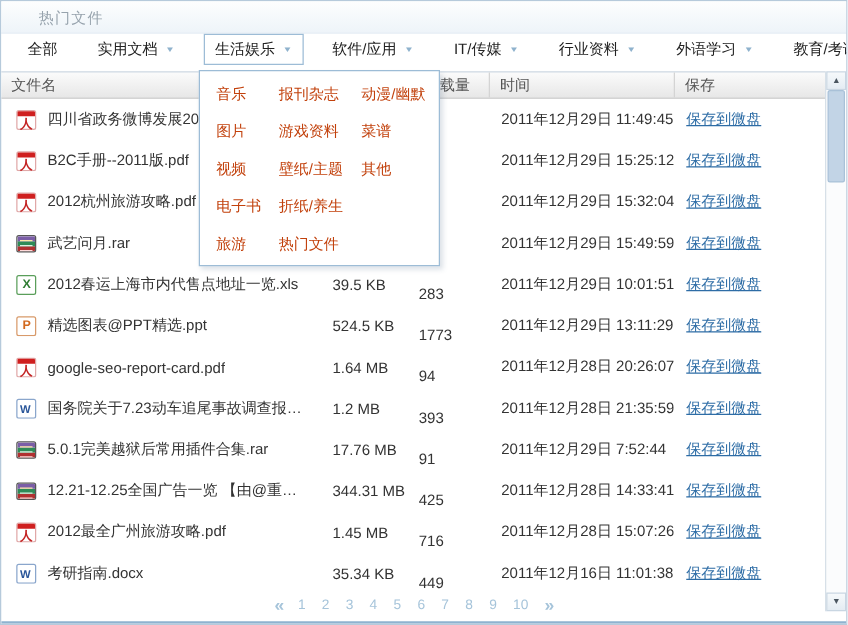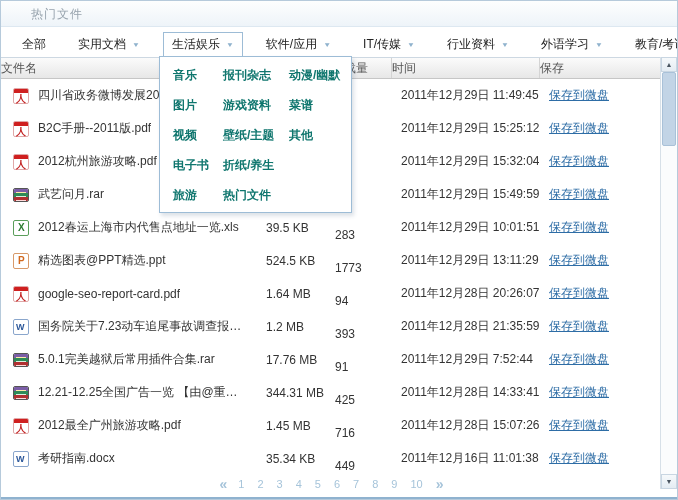--- a/index.html
+++ b/index.html
@@ -12,51 +12,51 @@
   
   .titlebar {
     position:absolute; top:0; left:0; right:0; height:26px;
     background:linear-gradient(#fdfefe,#eef4f9);
     border-bottom:1px solid #dde8f1;
     line-height:26px; padding-left:30px; color:#97a3ad; letter-spacing:1px;
   }
   
   .tabbar {
     position:absolute; top:26px; left:0; right:0; height:30px;
-    display:flex; align-items:flex-end; padding-left:12px; background:#fff;
+    display:flex; align-items:flex-start; padding-left:12px; background:#fff;
   }
   .tab {
     display:flex; align-items:center; padding:4px 9px; cursor:pointer;
     color:#222; white-space:nowrap; position:relative;
   }
   .tab .arrow { font-size:8px; color:#8fb2cd; margin-left:6px; transform:scaleY(.8); }
   .tab.active {
     border:1px solid #9dbcd6; background:#fff; z-index:30; padding:3px 8px;
   }
   .tab-sep { width:1px; height:15px; background:#d9e5ef; margin:0 7px; }
   
   .dropdown {
     position:absolute; left:158px; top:55px; width:193px; height:157px;
     background:#fff; border:1px solid #9dbcd6;
     box-shadow:2px 3px 4px rgba(60,90,120,.18); z-index:20;
     padding:3px 0 0 13px;
   }
   .dd-row { display:flex; height:30px; align-items:center; }
-  .dd-item { cursor:pointer; color:#0f766e; white-space:nowrap;font-weight:bold; }
+  .dd-item { cursor:pointer; color:#c2410c; white-space:nowrap; }
   .dd-item.c0 { width:50px; }
   .dd-item.c1 { width:66px; }
   .dd-item.c2 { flex:1; }
   
   .thead {
     position:absolute; top:56px; left:0; right:17px; height:22px;
     display:flex; background:linear-gradient(#fbfbfb,#e7e7e7);
     border-top:1px solid #cdd8e2; border-bottom:1px solid #c6c6c6;
     color:#555;
   }
-  .thead .hcell { line-height:20px; padding-left:0; border-left:1px solid #d4d4d4; }
+  .thead .hcell { line-height:20px; padding-left:8px; border-left:1px solid #d4d4d4; }
   .thead .hcell:first-child { border-left:none; }
   .col-name { width:256px; }
   .col-size { width:74px; }
   .col-dl   { width:60px; }
   .col-time { width:148px; }
   .col-save { flex:1; }
   .tbody { position:absolute; top:78px; left:0; right:17px; }
   .trow { display:flex; height:33px; align-items:center; }
   .cell { white-space:nowrap; overflow:hidden; }
   .cell-name { display:flex; align-items:center; padding-left:12px; }

